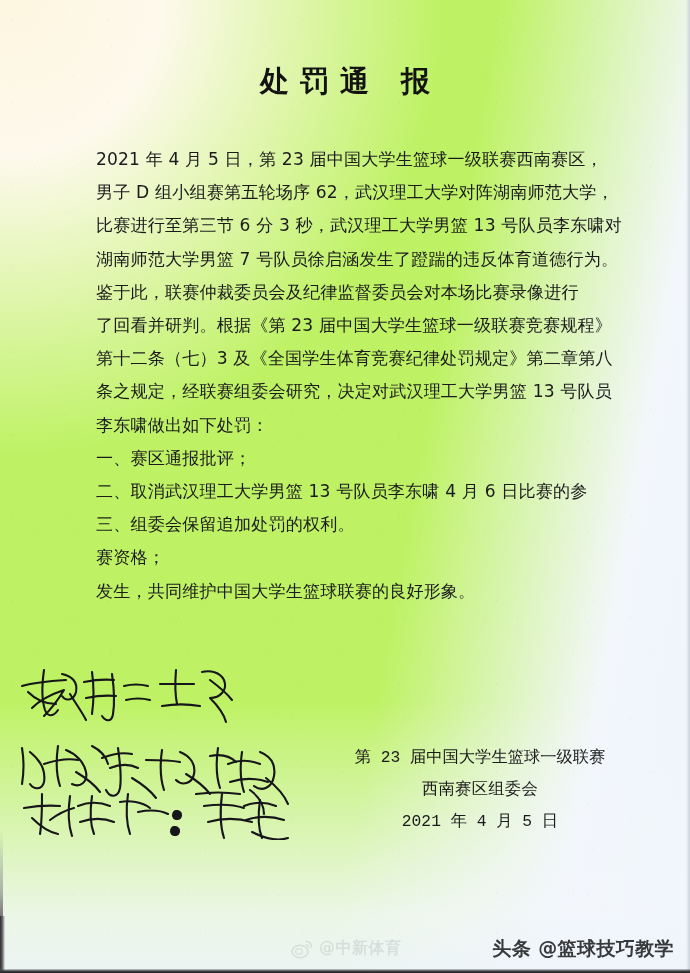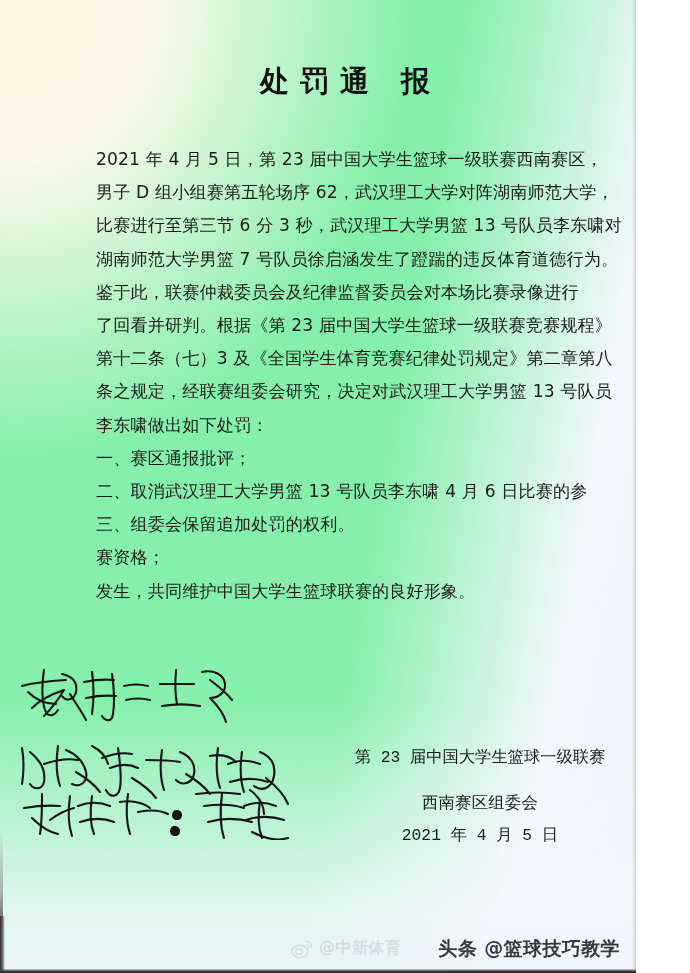--- a/index.html
+++ b/index.html
@@ -3,22 +3,22 @@
 <meta charset="utf-8">
 <title>处罚通报</title>
 <style>
   html,body{margin:0;padding:0;}
   body{
     width:690px;height:973px;overflow:hidden;
     font-family:"Liberation Sans","DejaVu Sans",sans-serif;
     background:#ffffff;
   }
   #page{
-    position:relative;width:636px;height:973px;overflow:hidden;
-    background:#86efac;
+    position:relative;width:690px;height:973px;overflow:hidden;
+    background:#bef264;
   }
   
   .paper-tint{position:absolute;inset:0;pointer-events:none;}
   .tint-warm{
     background:radial-gradient(120% 90% at 2% 0%, #fdf6e0 0%, #fdf9ec 18%, rgba(253,250,238,0) 52%);
   }
   .tint-cool{
     background:linear-gradient(100deg, rgba(255,255,255,0) 58%, #f3f7fc 84%, #eef4fb 100%);
   }
   .tint-cool2{
@@ -74,21 +74,21 @@
   
   .sig-area{position:absolute;left:14px;top:660px;width:300px;height:180px;}
   .sig-area svg{display:block;}
   
   .closing{
     position:absolute;left:330px;top:742px;width:300px;
     text-align:center;
     font-size:16.3px;line-height:32px;color:#1b1b1b;
     font-family:Liberation Mono, monospace;
   }
-  .closing .c2{letter-spacing:.3px;margin-top:14px;}
+  .closing .c2{letter-spacing:.3px;}
   
   .wm-weibo{
     position:absolute;left:291px;top:938px;
     display:flex;align-items:center;gap:6px;
     opacity:.17;
   }
   .wm-weibo .wm-text{
     font-size:16px;color:#6c757d;font-weight:bold;
     font-family:"DejaVu Sans","Liberation Sans",sans-serif;
     letter-spacing:.5px;

